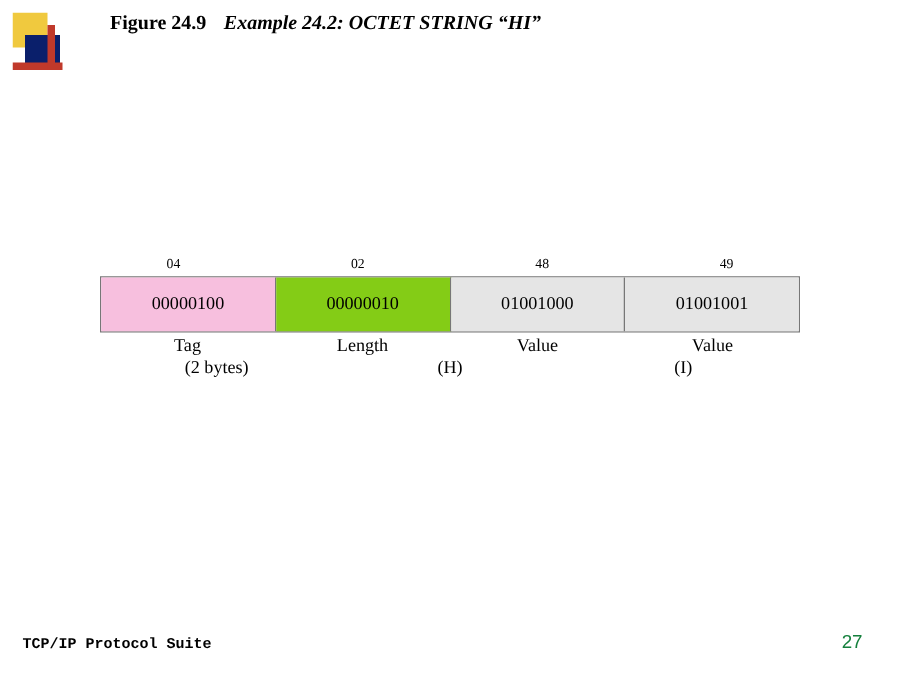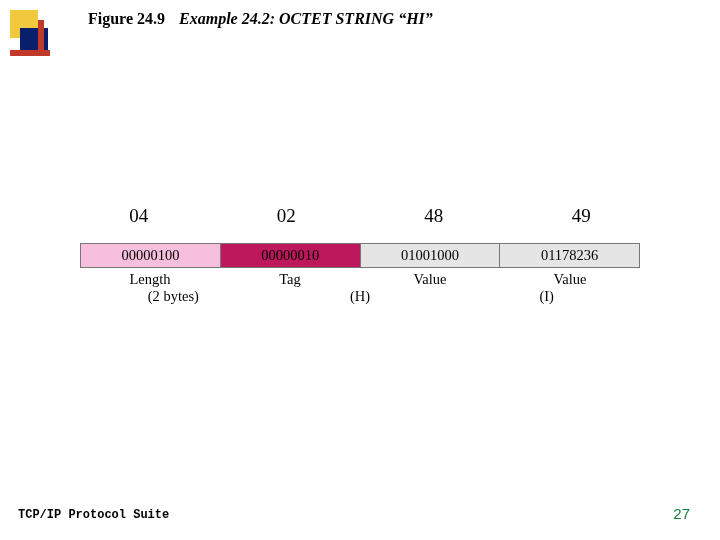--- a/index.html
+++ b/index.html
@@ -46,37 +46,37 @@
     width: 560px;
   }
   .hexrow, .binrow, .lab1row, .lab2row {
     display: flex;
   }
   .cell {
     flex: 1 1 0;
     text-align: center;
   }
   .hexrow {
-    font-size: 19px;
+    font-size: 11px;
     color: #000;
-    margin-bottom: 16px;
+    margin-bottom: 4px;
     gap: 30px;
   }
   .binrow {
     border: 1px solid #777;
   }
   .binrow .cell {
     font-size: 14.5px;
     color: #000;
-    padding: 3px 0;
+    padding: 13px 0;
     border-right: 1px solid #777;
   }
   .binrow .cell:last-child { border-right: none; }
   .bg-pink { background: #f7bfde; }
-  .bg-yellow { background: #be185d; }
+  .bg-yellow { background: #84cc16; }
   .bg-white { background: #e5e5e5; }
   .lab1row {
     font-size: 14.5px;
     color: #000;
     margin-top: 3px;
   }
   .lab2row {
     font-size: 14.5px;
     color: #000;
   }
@@ -119,25 +119,25 @@
   <div class="hexrow">
     <div class="cell">04</div>
     <div class="cell">02</div>
     <div class="cell">48</div>
     <div class="cell">49</div>
   </div>
   <div class="binrow">
     <div class="cell bg-pink">00000100</div>
     <div class="cell bg-yellow">00000010</div>
     <div class="cell bg-white">01001000</div>
-    <div class="cell bg-white">01178236</div>
+    <div class="cell bg-white">01001001</div>
   </div>
   <div class="lab1row">
+    <div class="cell">Tag</div>
     <div class="cell">Length</div>
-    <div class="cell">Tag</div>
     <div class="cell">Value</div>
     <div class="cell">Value</div>
   </div>
   <div class="lab2row">
     <div class="cell">(2 bytes)</div>
     <div class="cell">(H)</div>
     <div class="cell">(I)</div>
   </div>
 </div>
 

